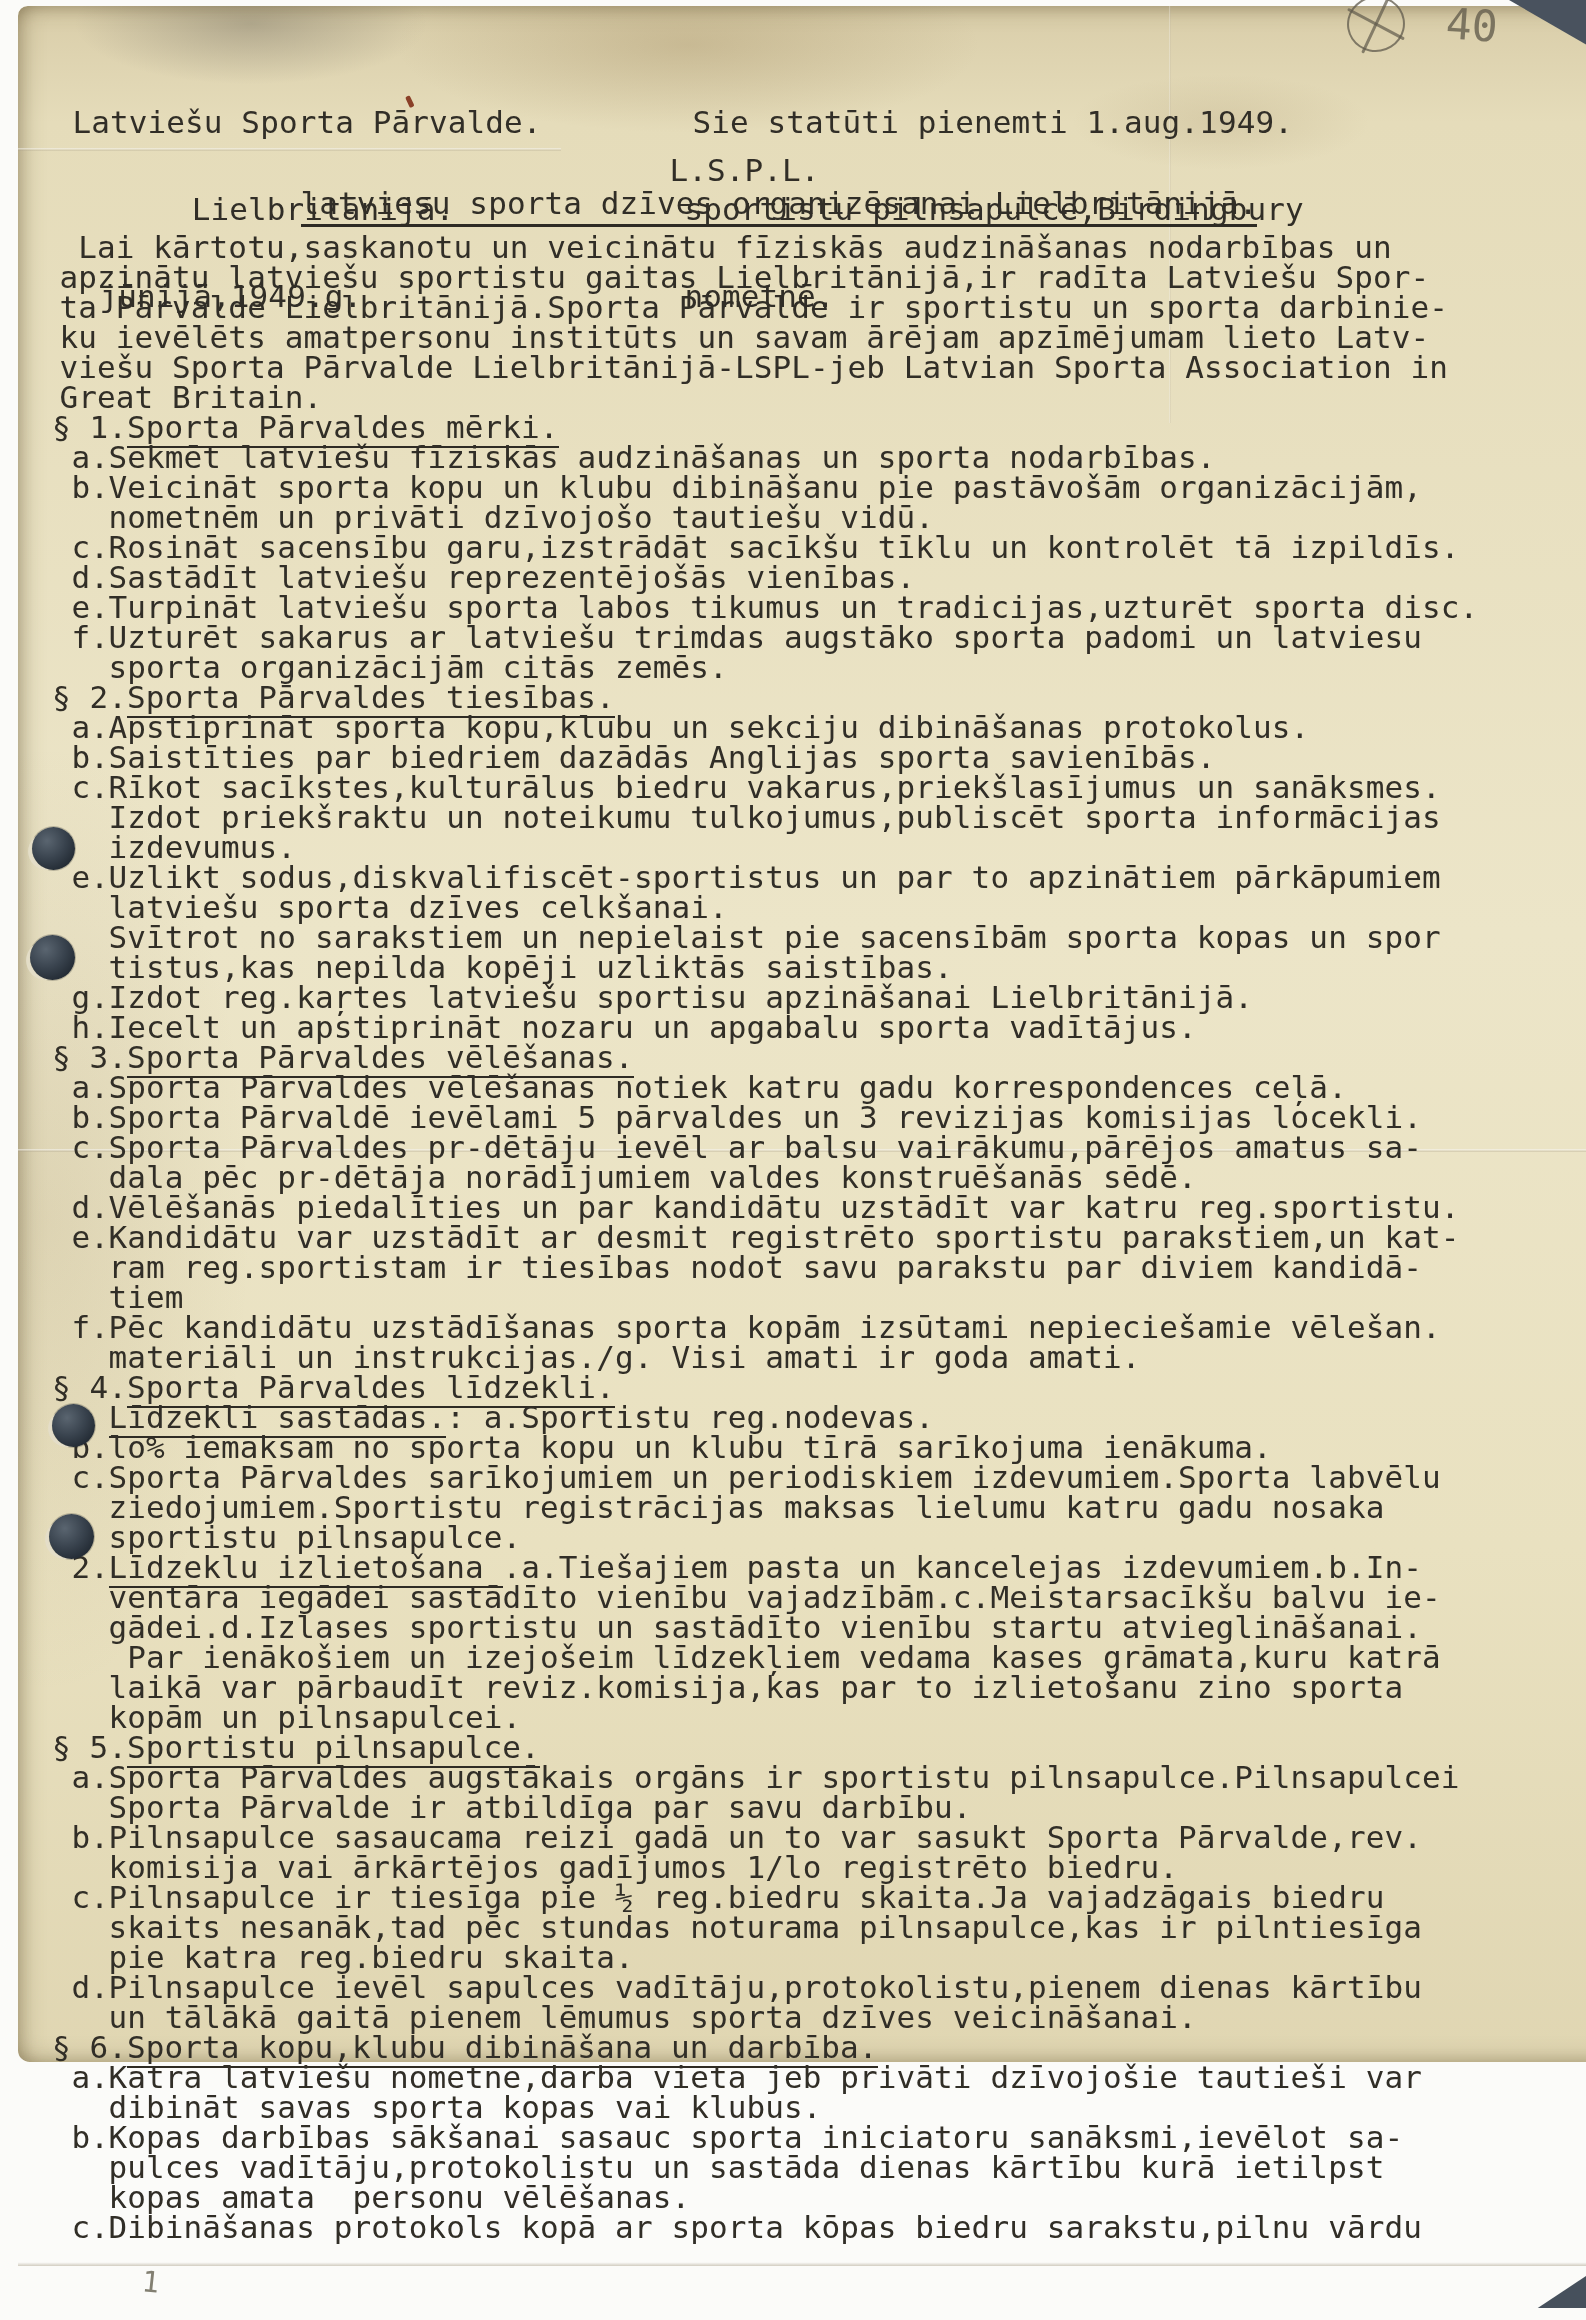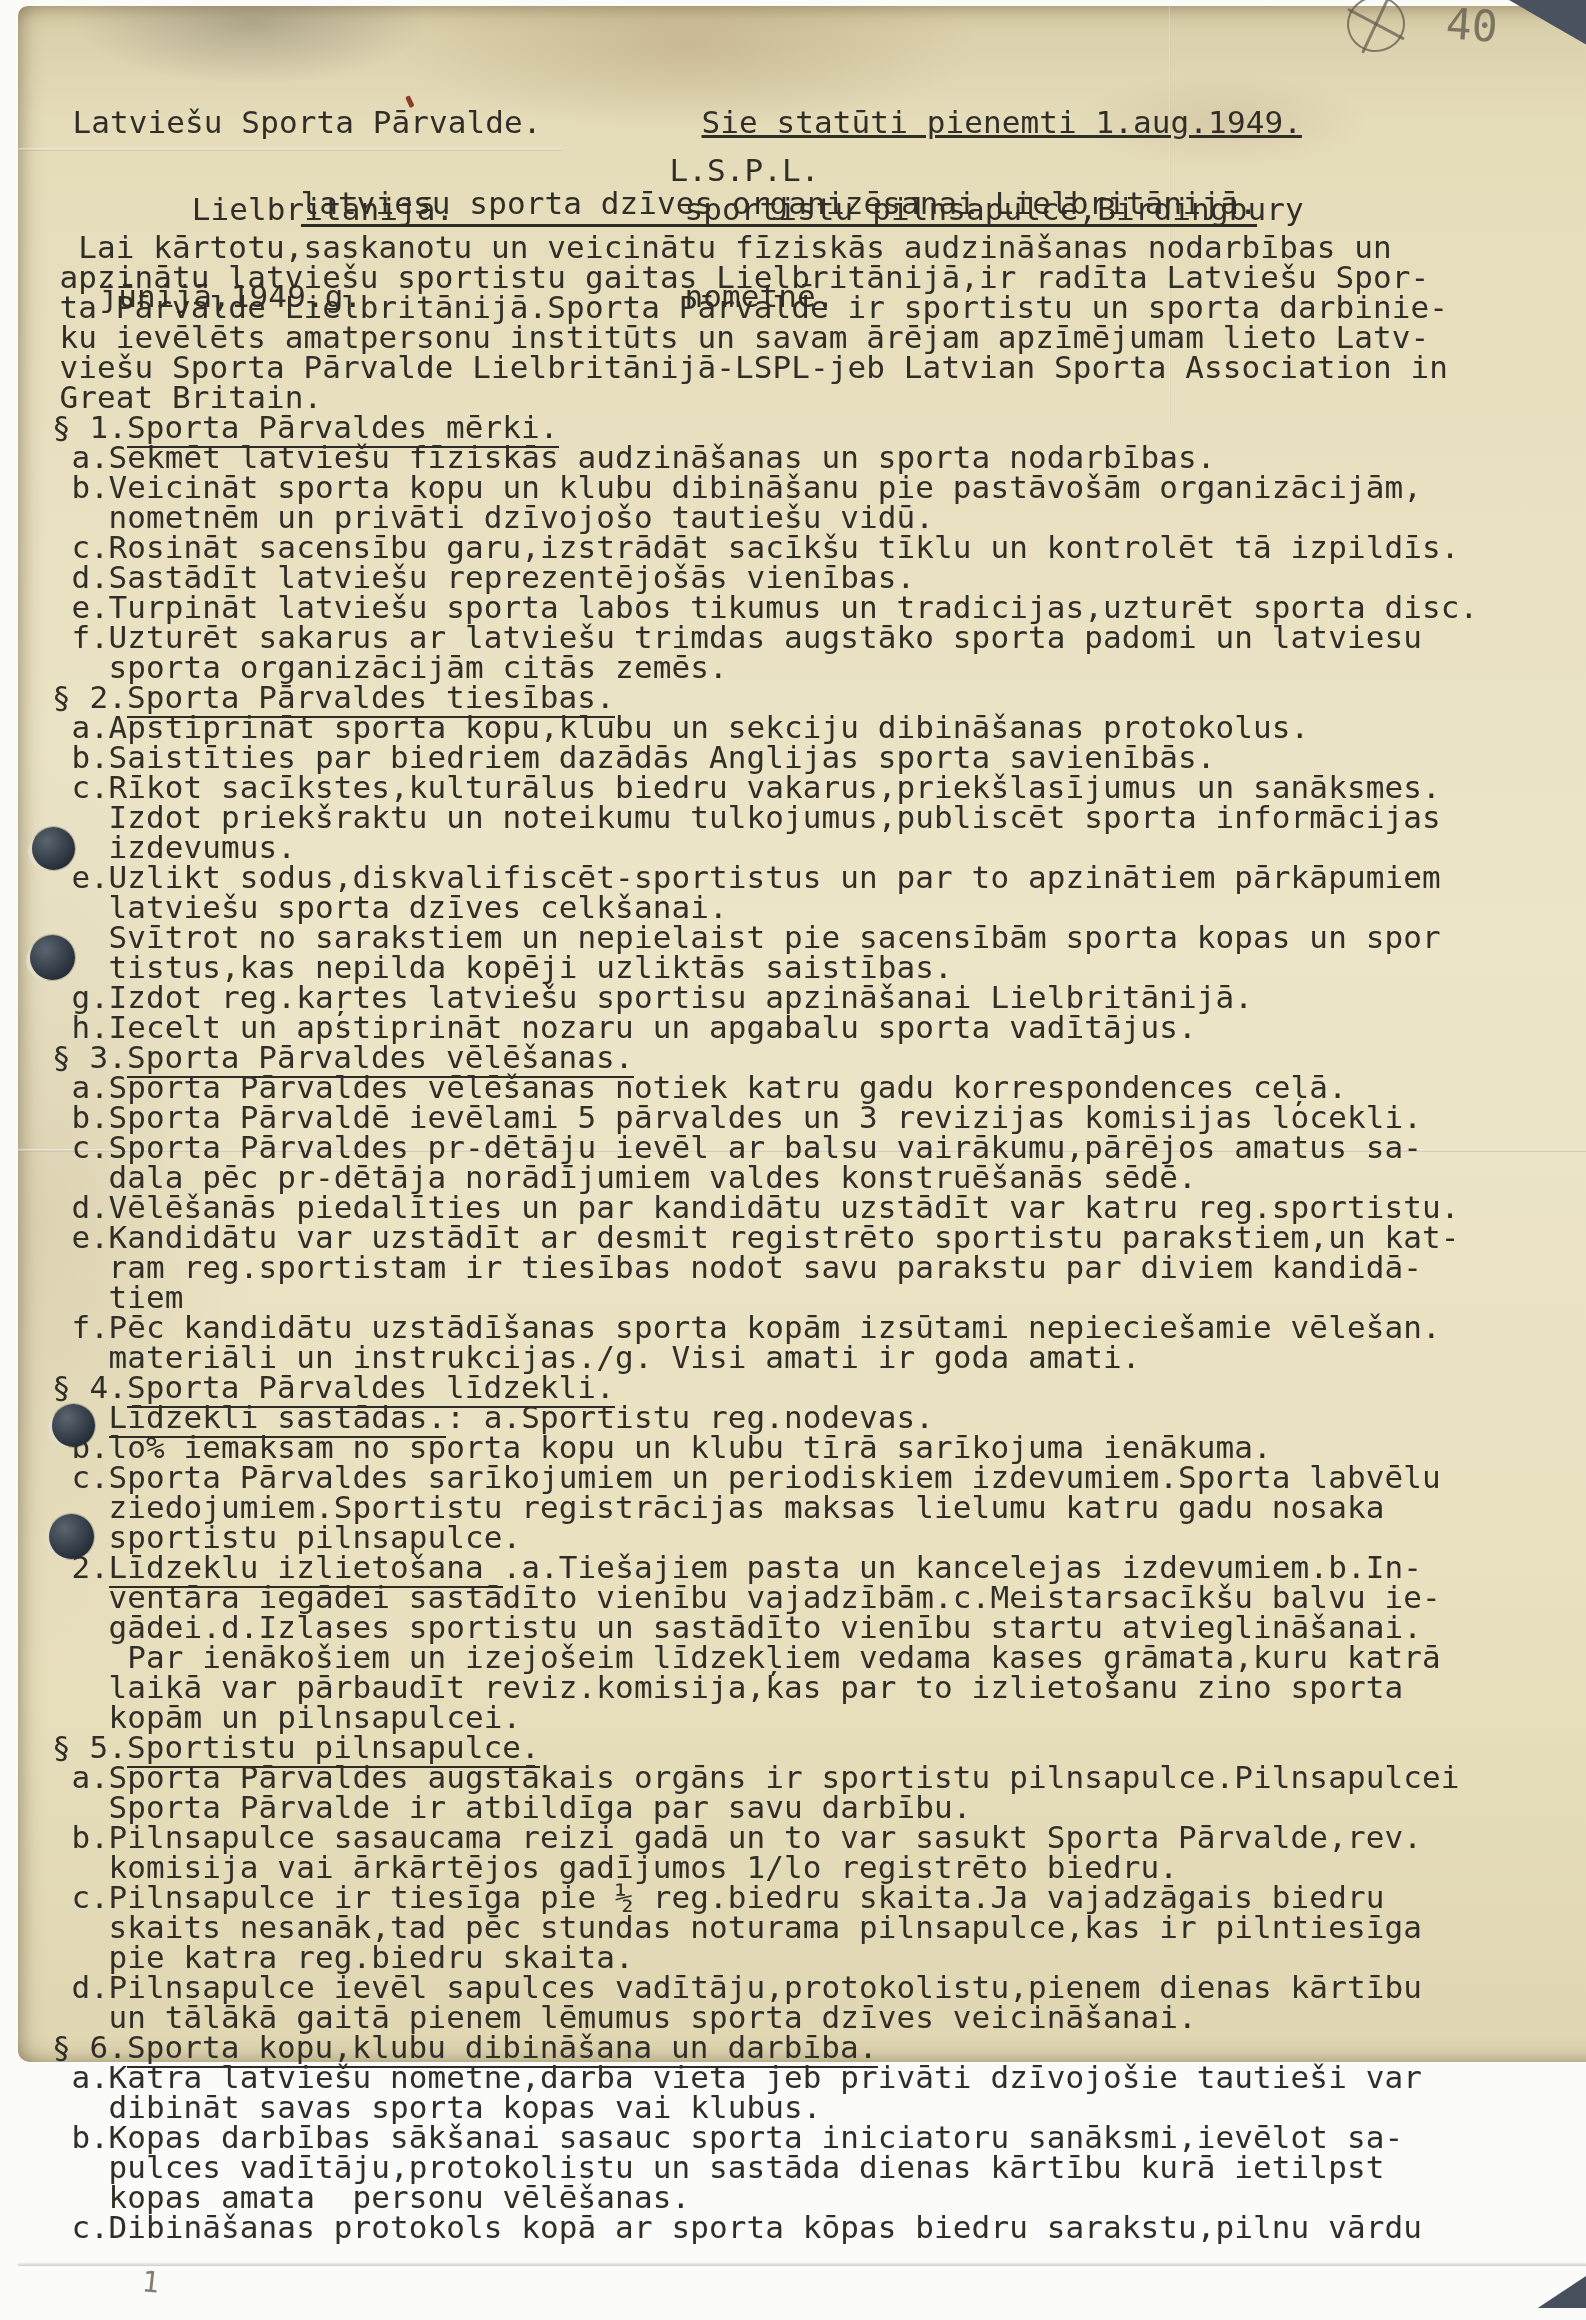--- a/index.html
+++ b/index.html
@@ -23,21 +23,21 @@
   .crease.h1c{left:0;top:142px;width:543px;height:2.9px;background:linear-gradient(180deg,rgba(255,255,255,.55),rgba(120,105,70,.20));}
   .crease.h2c{left:0;top:1143px;width:100%;height:2.9px;background:linear-gradient(180deg,rgba(255,255,255,.6),rgba(120,105,70,.22));}
   .crease.h3c{left:0;top:2256px;width:100%;height:3.9px;background:linear-gradient(180deg,rgba(255,255,255,.6),rgba(115,98,62,.3));}
   .crease.v1c{left:1151px;top:0;width:2.9px;height:417px;background:linear-gradient(90deg,rgba(255,255,255,.4),rgba(120,105,70,.14));}
   .speck{position:absolute;left:386px;top:93px;width:11.6px;height:4.9px;background:#8a4028;transform:rotate(65deg);border-radius:1.9px;}
 
   .hdr{position:absolute;font-size:31px;letter-spacing:0.1px;line-height:29px;white-space:pre;}
   .hdr-left{left:55px;top:44px;}
   .hdr-left .l2{margin-left:32px;text-align:center;} .hdr-left .l3{margin-left:27px;}
   .hdr-right{left:667px;top:44px;}
-  .hdr-right .l1{margin-left:17px;text-decoration:underline;}
+  .hdr-right .l1{margin-left:8px;}
   .title{position:absolute;left:652px;top:146px;font-size:31px;letter-spacing:0.1px;}
   .subtitle{position:absolute;left:283px;top:179px;font-size:31px;letter-spacing:0.1px;
             border-bottom:3.9px solid #2e2b24;padding-bottom:2.9px;}
 
   .body{position:absolute;left:16px;top:226px;right:0;font-size:31px;letter-spacing:0.1px;}
   .line{height:30px;line-height:30px;white-space:pre;}
   .line.intro{padding-left:26px;}
   .line.heading{padding-left:18.4px;}
   .item{position:relative;padding-left:75px;}
   .item .label{position:absolute;left:38px;top:0;height:30px;line-height:30px;}

